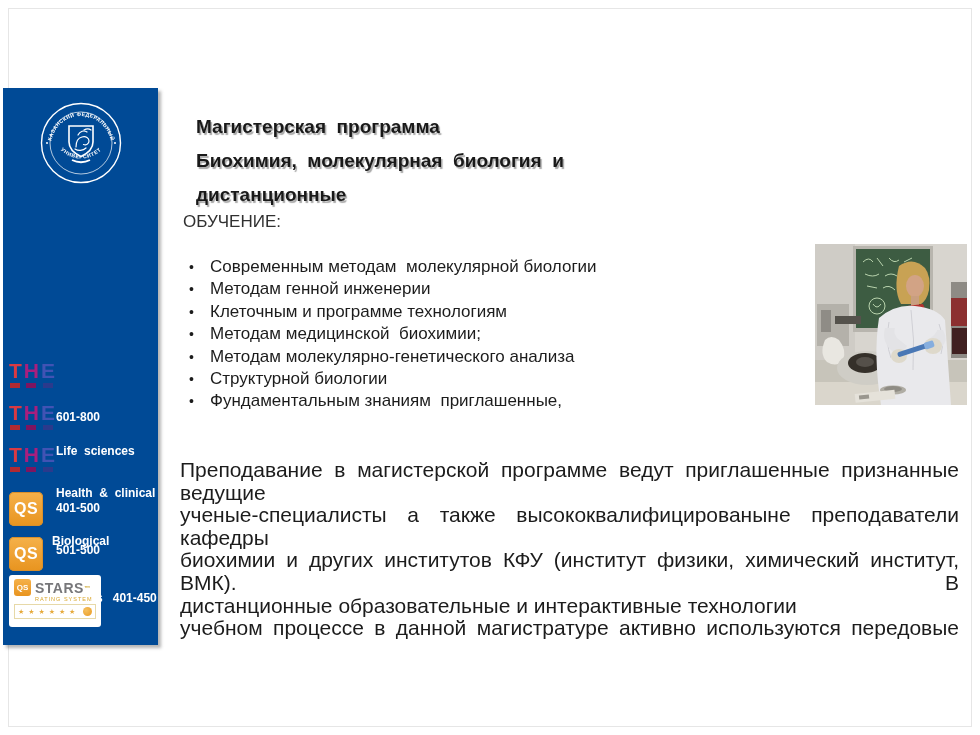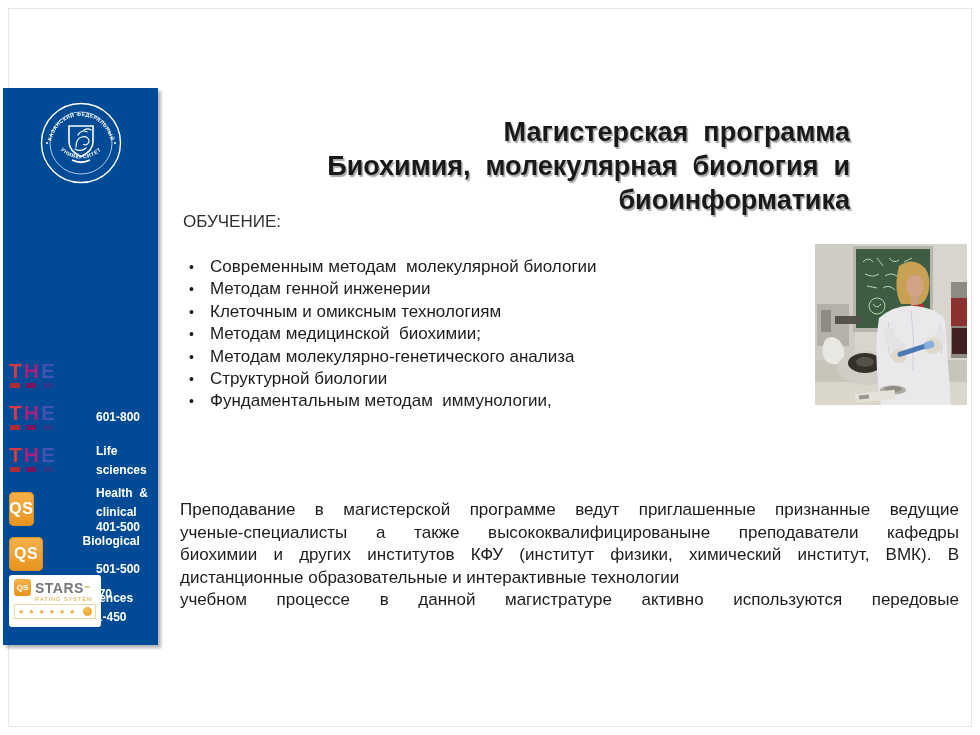--- a/index.html
+++ b/index.html
@@ -11,21 +11,21 @@
 
   
   .sidebar {
     position:absolute; left:3px; top:88px; width:155px; height:557px;
     background:#004a96; box-shadow:3px 3px 3px rgba(90,90,90,.45);
   }
   .emblem { position:absolute; left:37px; top:14px; width:82px; height:82px; }
 
   .rank-row { position:absolute; left:6px; display:flex; align-items:flex-start; gap:9px; color:#fff; }
   .r1 { top:272px; } .r2 { top:314px; } .r3 { top:356px; } .r4 { top:404px; } .r5 { top:449px; }
-  .rank-text { font-size:12px; font-weight:600; line-height:19px; white-space:pre-wrap; color:#fff;margin-left:40px; }
+  .rank-text { font-size:12px; font-weight:600; line-height:19px; white-space:pre-wrap; color:#fff; }
   .rank-line { display:block; }
   .pt10 { padding-top:10px; } .pt2 { padding-top:2px; }
 
   
   .the-logo { display:flex; gap:2px; width:38px; height:33px; }
   .the-col { display:flex; flex-direction:column; align-items:center; gap:1px; }
   .the-letter { font-weight:bold; font-size:21px; line-height:22px; font-family:"Liberation Sans",sans-serif; }
   .the-letter.t { color:#d93a43; } .the-letter.h { color:#a81f7e; } .the-letter.e { color:#4153b4; }
   .blk { width:10px; height:5px; }
   .blk.t { background:#b02a33; } .blk.h { background:#7e1560; } .blk.e { background:#2b3a8c; }
@@ -56,39 +56,40 @@
   .stars-sub { font-size:5.5px; color:#d9a62c; letter-spacing:1px; margin:0 0 2px 21px; }
   .stars-strip {
     border:1px solid #e7d9a8; height:13px; display:flex; align-items:center;
     padding:0 3px; gap:2px;
   }
   .stars-glyphs { font-size:7px; color:#e6a93a; letter-spacing:1px; line-height:7px; }
   .star-circle { width:9px; height:9px; border-radius:50%; background:radial-gradient(circle at 35% 35%, #f6c05e, #e89a22); margin-left:auto; }
 
   
   .title {
-    position:absolute; left:160px; top:97px; width:690px; text-align:right;
-    font-weight:bold; font-size:27px; line-height:34px; color:#191919;
+    position:absolute; left:160px; top:97px; width:690px; text-align:left;
+    font-weight:bold; font-size:19px; line-height:34px; color:#191919;
     text-shadow:1.5px 1.5px 1px #a8a8a8;
+    padding-left:36px;
   }
   .title-line { white-space:pre-wrap; }
 
   .section-label { position:absolute; left:183px; top:212px; font-size:17px; color:#303030; }
 
   .bullets {
     position:absolute; left:186px; top:256px; width:774px;
     font-size:17px; line-height:22.4px; color:#1c1c1c;
     list-style:none; margin:0; padding:0;
   }
   .bullet { position:relative; padding-left:24px; white-space:pre-wrap; }
   .bullet::before { content:"•"; position:absolute; left:3px; font-size:14px; }
   .bullet-wrap-line1 { display:block; white-space:normal; text-align:justify; text-align-last:justify; }
   .bullet-wrap-line2 { display:block; }
 
-  .paragraph { position:absolute; left:180px; top:459px; width:779px; font-size:17px; line-height:22.6px; color:#1c1c1c;margin-top:40px; }
+  .paragraph { position:absolute; left:180px; top:459px; width:779px; font-size:21px; line-height:22.6px; color:#1c1c1c; }
   .para-line { display:block; text-align:justify; text-align-last:justify; }
   .para-line.last { text-align-last:left; }
 
   
   .lab-photo { position:absolute; left:815px; top:244px; width:152px; height:161px; margin:0; }
 </style>
 </head>
 <body>
 
 <div class="stage">
@@ -207,33 +208,33 @@
       <div class="stars-strip">
         <span class="stars-glyphs">★ ★ ★ ★ ★ ★</span>
         <span class="star-circle"></span>
       </div>
     </div>
   </aside>
 
   <h1 class="title">
     <div class="title-line">Магистерская  программа</div>
     <div class="title-line">Биохимия,  молекулярная  биология  и</div>
-    <div class="title-line">биоинформатика</div>
+    <div class="title-line">дистанционные</div>
   </h1>
 
   <div class="section-label">ОБУЧЕНИЕ:</div>
 
   <ul class="bullets">
     <li class="bullet">Современным методам  молекулярной биологии</li>
     <li class="bullet">Методам генной инженерии</li>
-    <li class="bullet">Клеточным и омиксным технологиям</li>
+    <li class="bullet">Клеточным и программе технологиям</li>
     <li class="bullet">Методам медицинской  биохимии;</li>
     <li class="bullet">Методам молекулярно-генетического анализа</li>
     <li class="bullet">Структурной биологии</li>
-    <li class="bullet">Фундаментальным методам  иммунологии,</li>
+    <li class="bullet">Фундаментальным знаниям  приглашенные,</li>
   </ul>
 
   <div class="paragraph">
     <span class="para-line">Преподавание в магистерской программе ведут приглашенные признанные ведущие</span>
     <span class="para-line">ученые-специалисты а также высококвалифицированыне  преподаватели кафедры</span>
     <span class="para-line">биохимии и  других институтов КФУ (институт  физики, химический институт, ВМК). В</span>
     <span class="para-line last">дистанционные образовательные и  интерактивные технологии</span>
     <span class="para-line">учебном процессе в данной магистратуре  активно используются передовые</span>
   </div>
 

